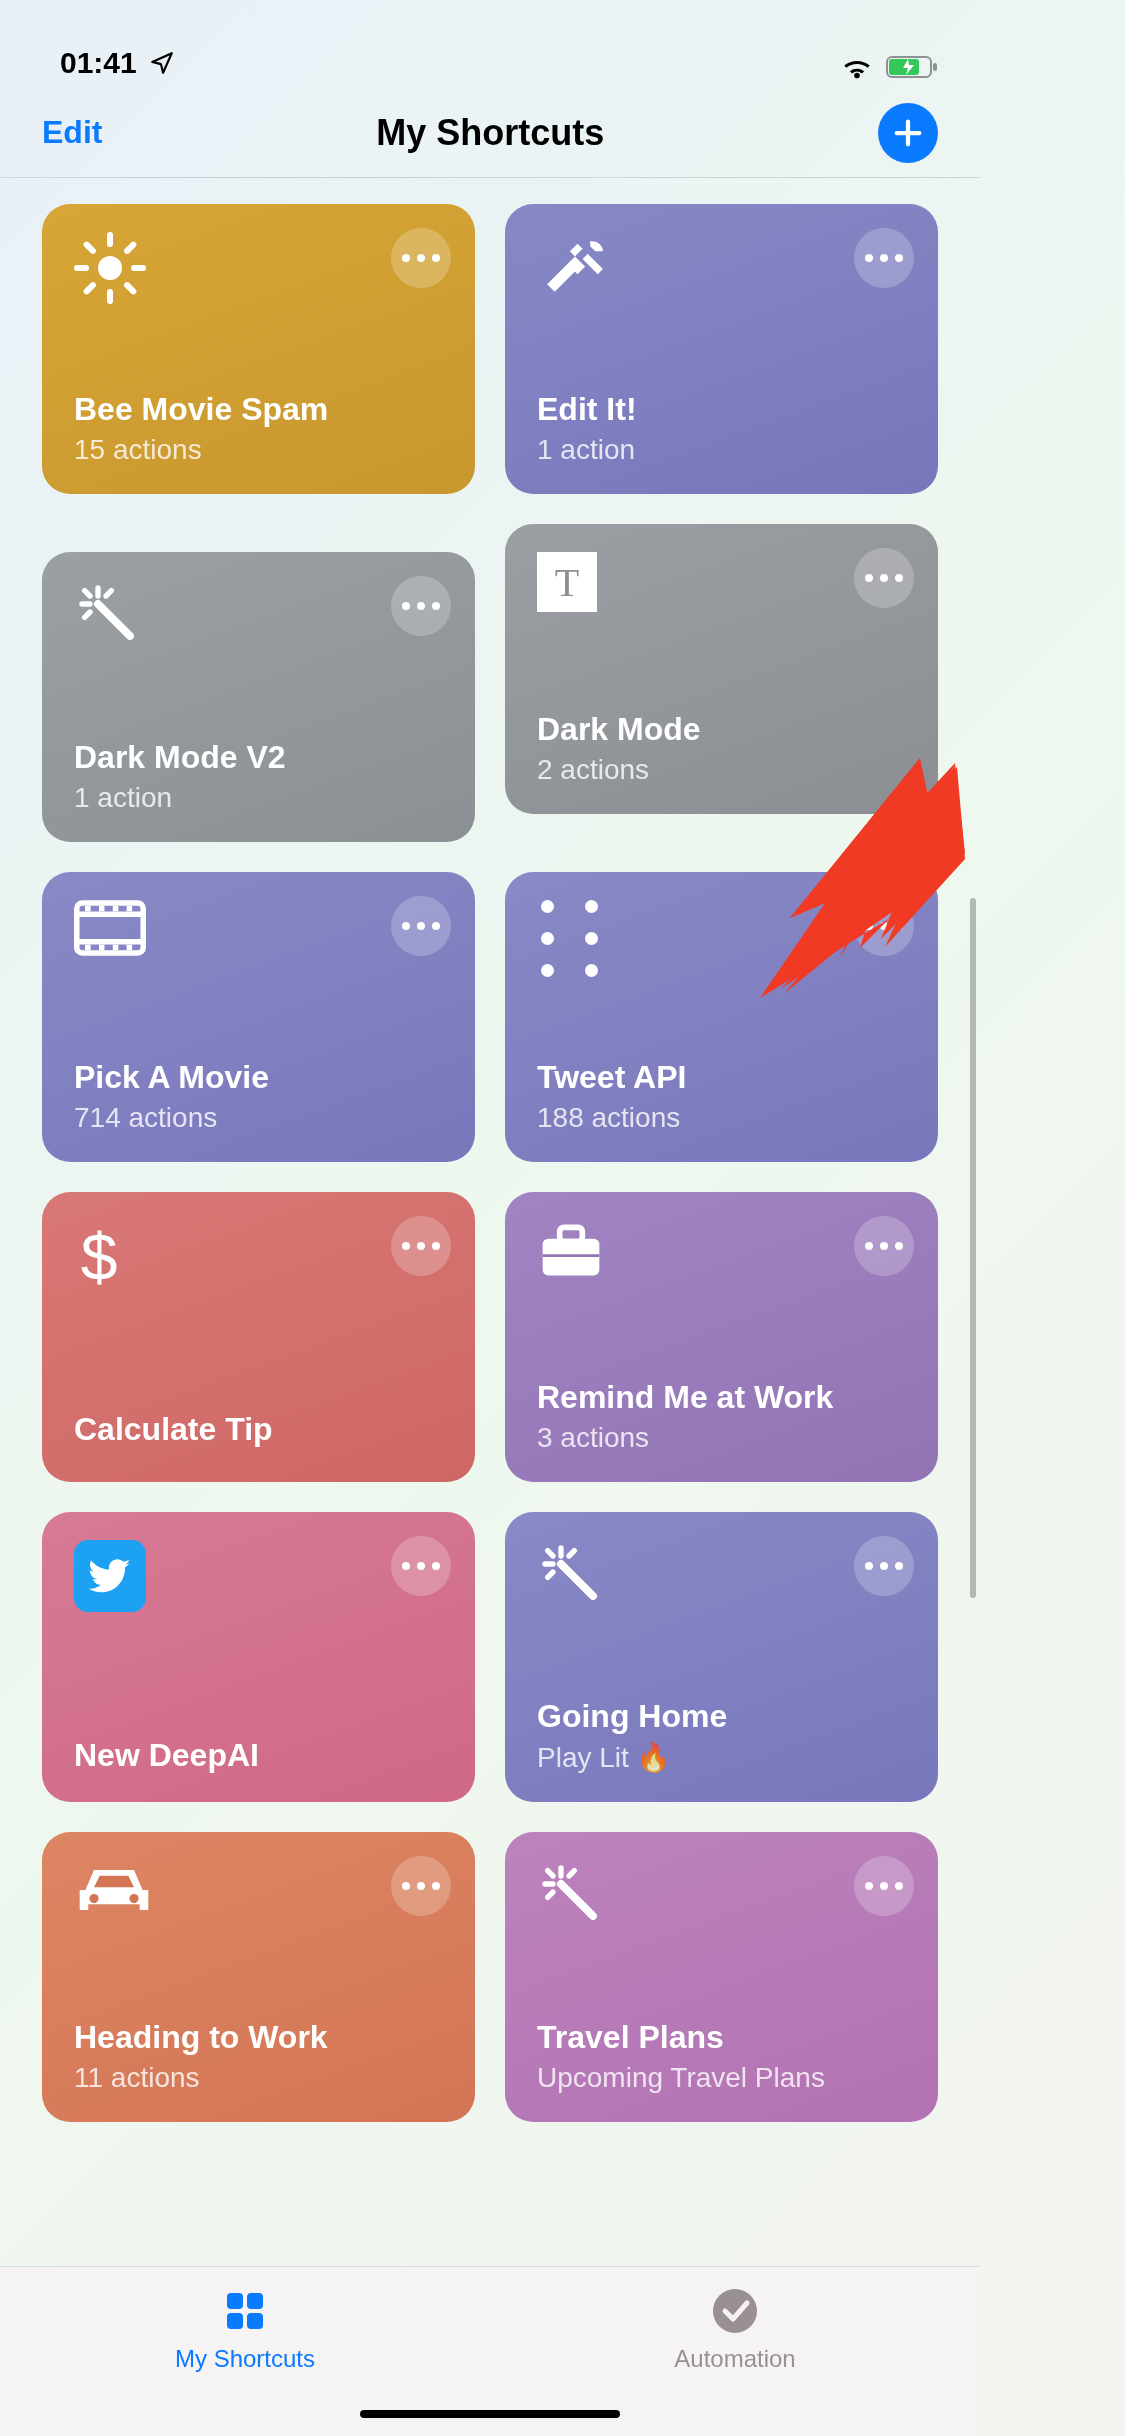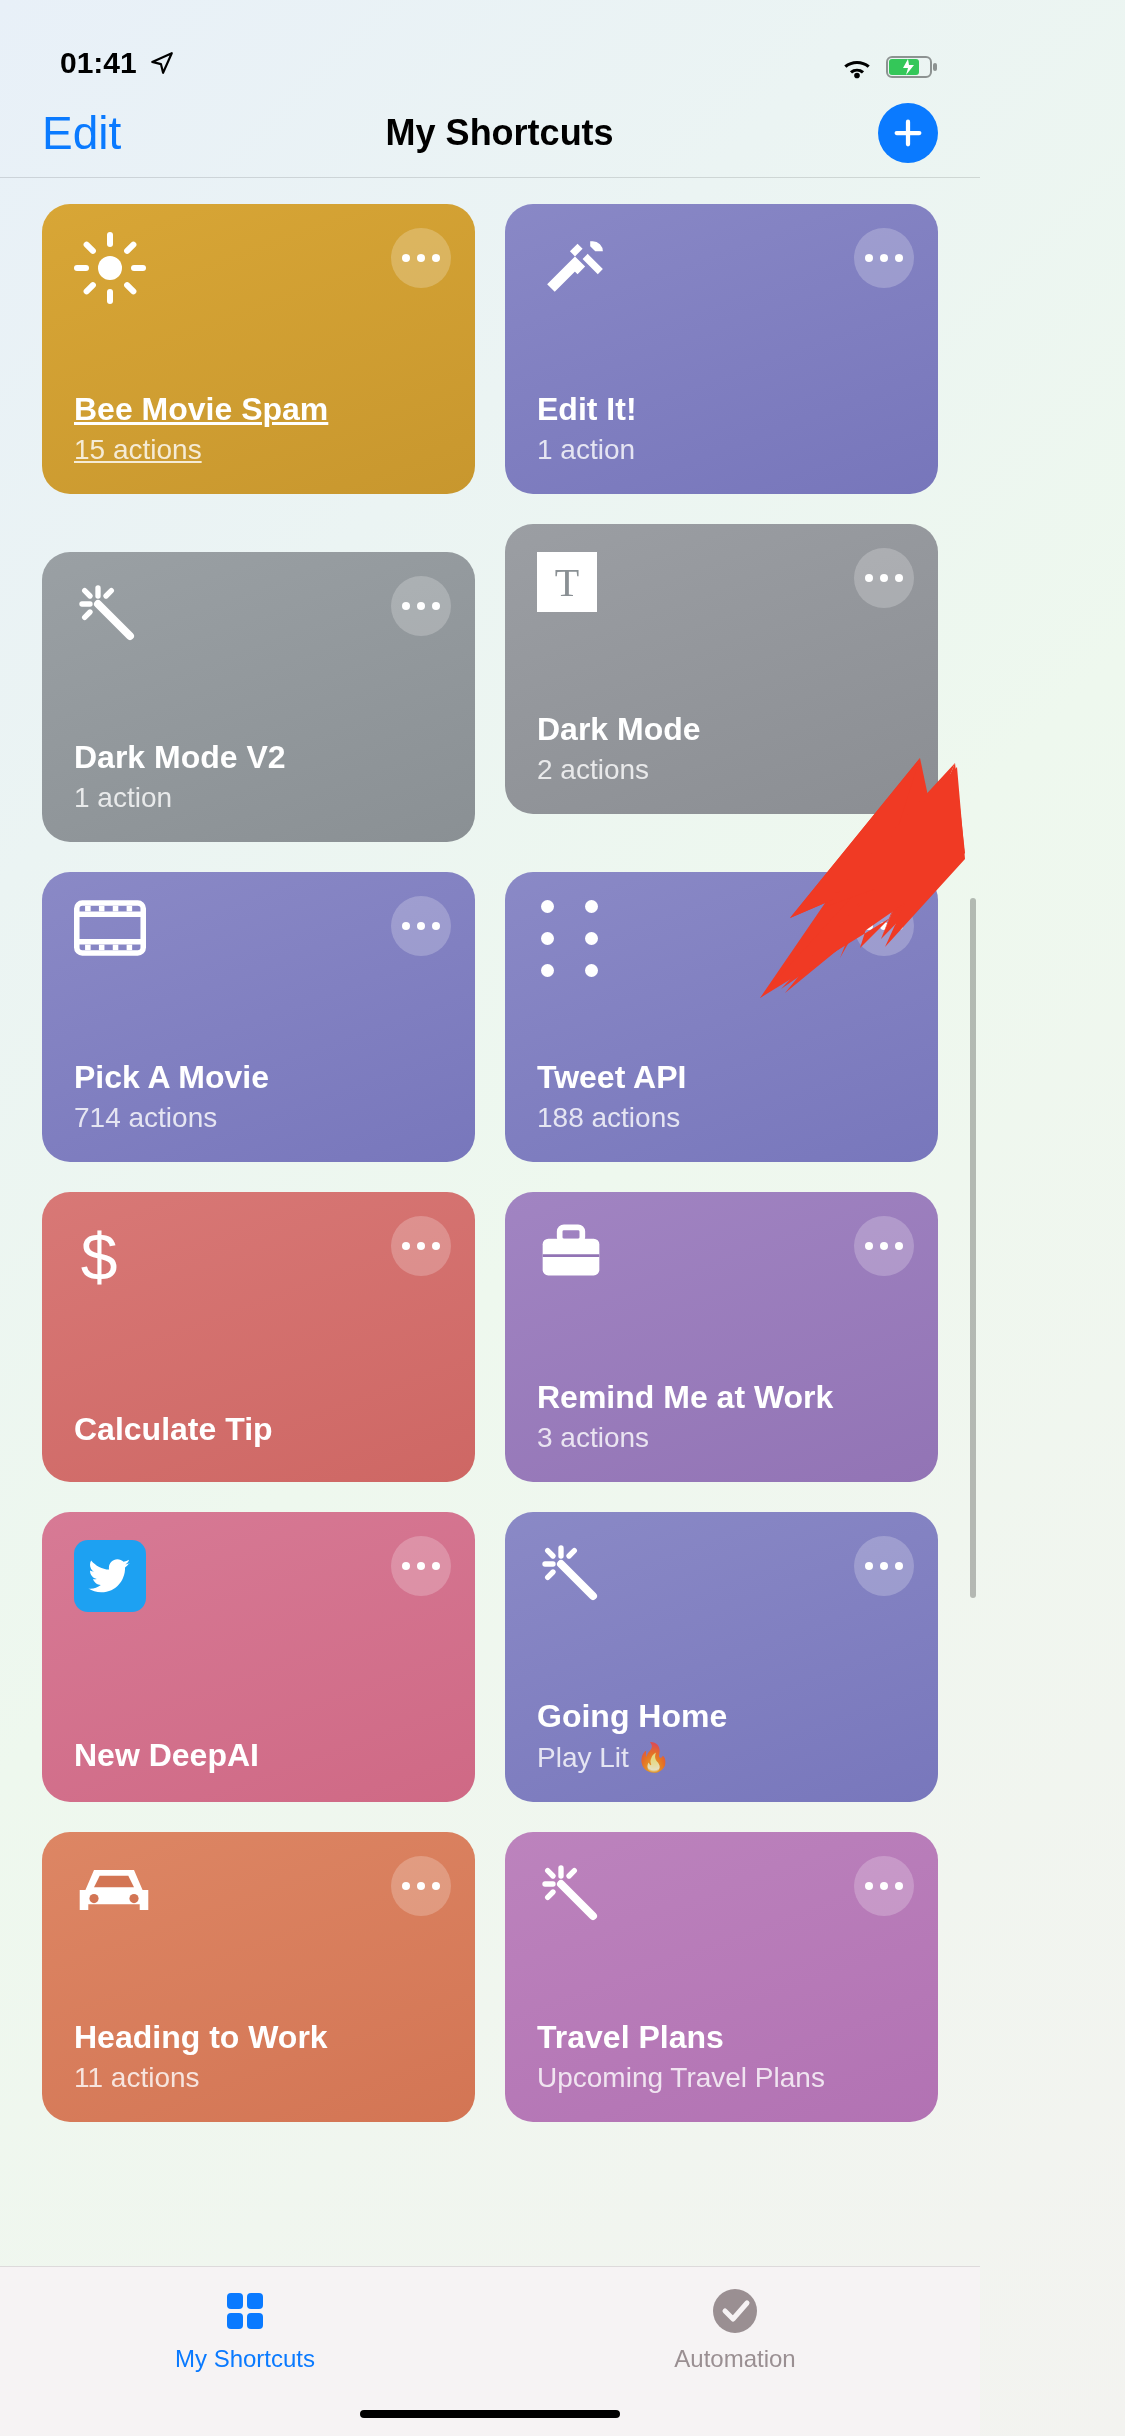--- a/index.html
+++ b/index.html
@@ -5,36 +5,36 @@
   * { margin:0; padding:0; box-sizing:border-box; font-family:-apple-system,BlinkMacSystemFont,"Helvetica Neue",sans-serif; -webkit-font-smoothing:antialiased; }
   html,body { width:1125px; height:2436px; background:linear-gradient(135deg,#e8f0f8 0%,#eef8ee 50%,#f3f3f0 100%); overflow:hidden; }
   .screen { width:980px; height:2436px; display:flex; flex-direction:column; position:relative; }
   
   .status-bar { height:88px; display:flex; align-items:flex-end; padding:0 40px 8px 60px; justify-content:space-between; }
   .status-left { display:flex; align-items:center; gap:12px; font-size:30px; font-weight:600; }
   .status-right { display:flex; align-items:center; gap:12px; }
   .wifi-icon svg, .battery-icon svg, .loc-icon svg { display:block; }
   
   .nav-header { height:90px; display:flex; align-items:center; justify-content:space-between; padding:0 42px; border-bottom:1px solid rgba(0,0,0,.12); }
-  .nav-edit { color:#0a7aff; font-size:46px; font-weight:400; }
+  .nav-edit { color:#0a7aff; font-size:32px; font-weight:700; }
   .nav-title { font-size:36px; font-weight:700; color:#000; }
   .nav-add { width:60px; height:60px; border-radius:50%; background:#0a7aff; display:flex; align-items:center; justify-content:center; }
   
   .grid-wrap { flex:1; overflow:hidden; padding:26px 42px 0 42px; position:relative; }
   .grid { display:grid; grid-template-columns:1fr 1fr; gap:30px; }
   .card { border-radius:28px; height:290px; padding:28px 32px; position:relative; display:flex; flex-direction:column; justify-content:space-between; color:#fff; }
   .card .icon-slot { height:70px; }
   .card .icon-slot svg { display:block; }
   .card-title { font-size:32px; font-weight:600; line-height:1.2; }
   .card-sub { font-size:28px; font-weight:400; opacity:.8; margin-top:6px; }
   .more-btn { position:absolute; top:24px; right:24px; width:60px; height:60px; border-radius:50%; background:rgba(255,255,255,.22); display:flex; align-items:center; justify-content:center; }
   .more-btn .dots { display:flex; gap:7px; }
   .more-btn .dots span { width:8px; height:8px; border-radius:50%; background:#fff; }
   
-  .c-gold { background:linear-gradient(160deg,#d8a636,#c8972e);text-decoration:underline; }
+  .c-gold { background:linear-gradient(160deg,#d8a636,#c8972e); }
   .c-purple { background:linear-gradient(160deg,#8988c6,#7776bb); }
   .c-gray { background:linear-gradient(160deg,#9aa0a4,#8a9094);margin-top:28px; }
   .c-gray2 { background:linear-gradient(160deg,#9b9ea3,#8b8e93); }
   .c-purple2 { background:linear-gradient(160deg,#8a89c6,#7877bc); }
   .c-red { background:linear-gradient(160deg,#d87876,#ce6764); }
   .c-violet { background:linear-gradient(160deg,#a184c2,#9274b5); }
   .c-pink { background:linear-gradient(160deg,#d77a95,#cf6985); }
   .c-orange { background:linear-gradient(160deg,#dd8664,#d37554); }
   .c-mauve { background:linear-gradient(160deg,#bc83bd,#b272b3); }
   

